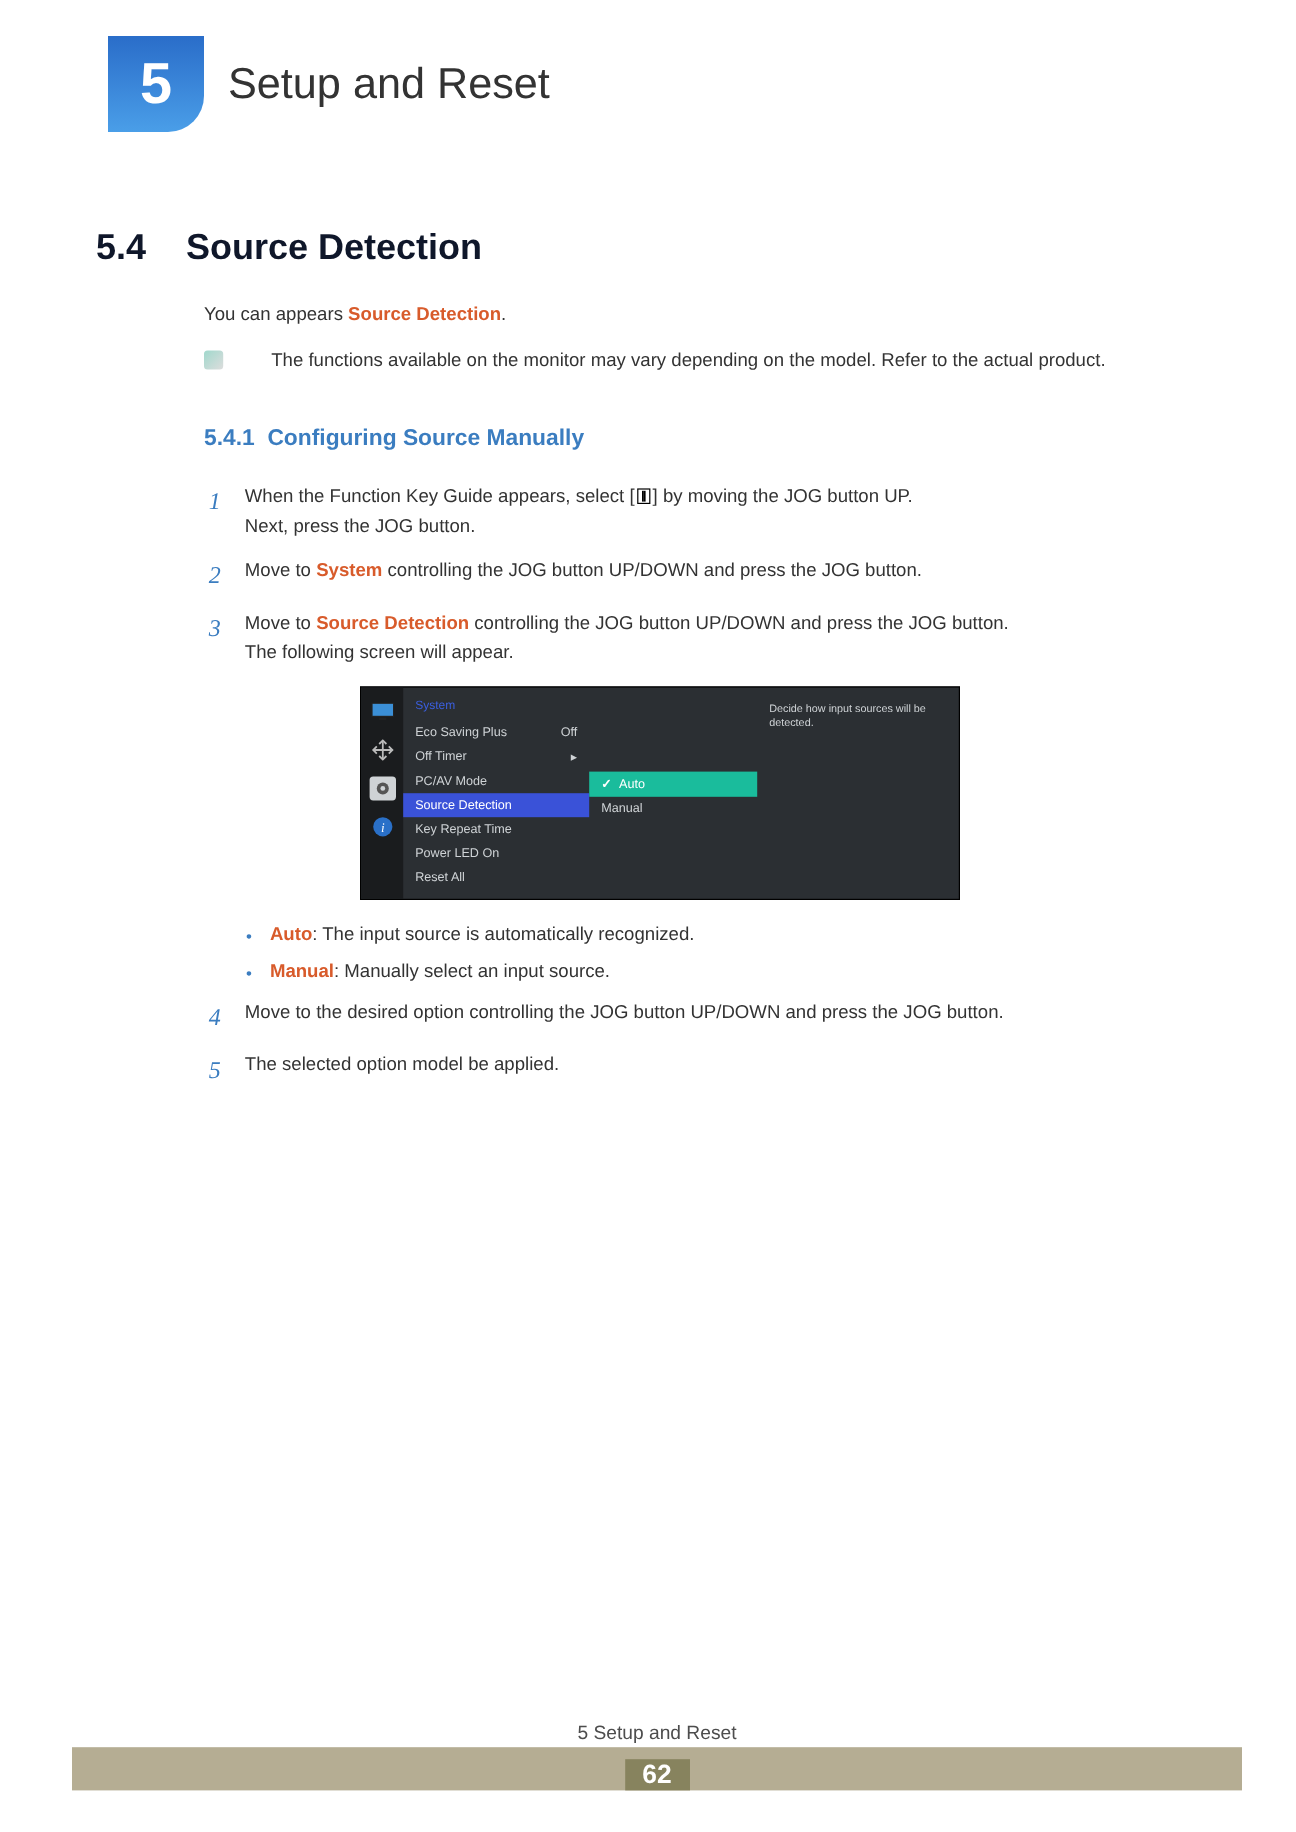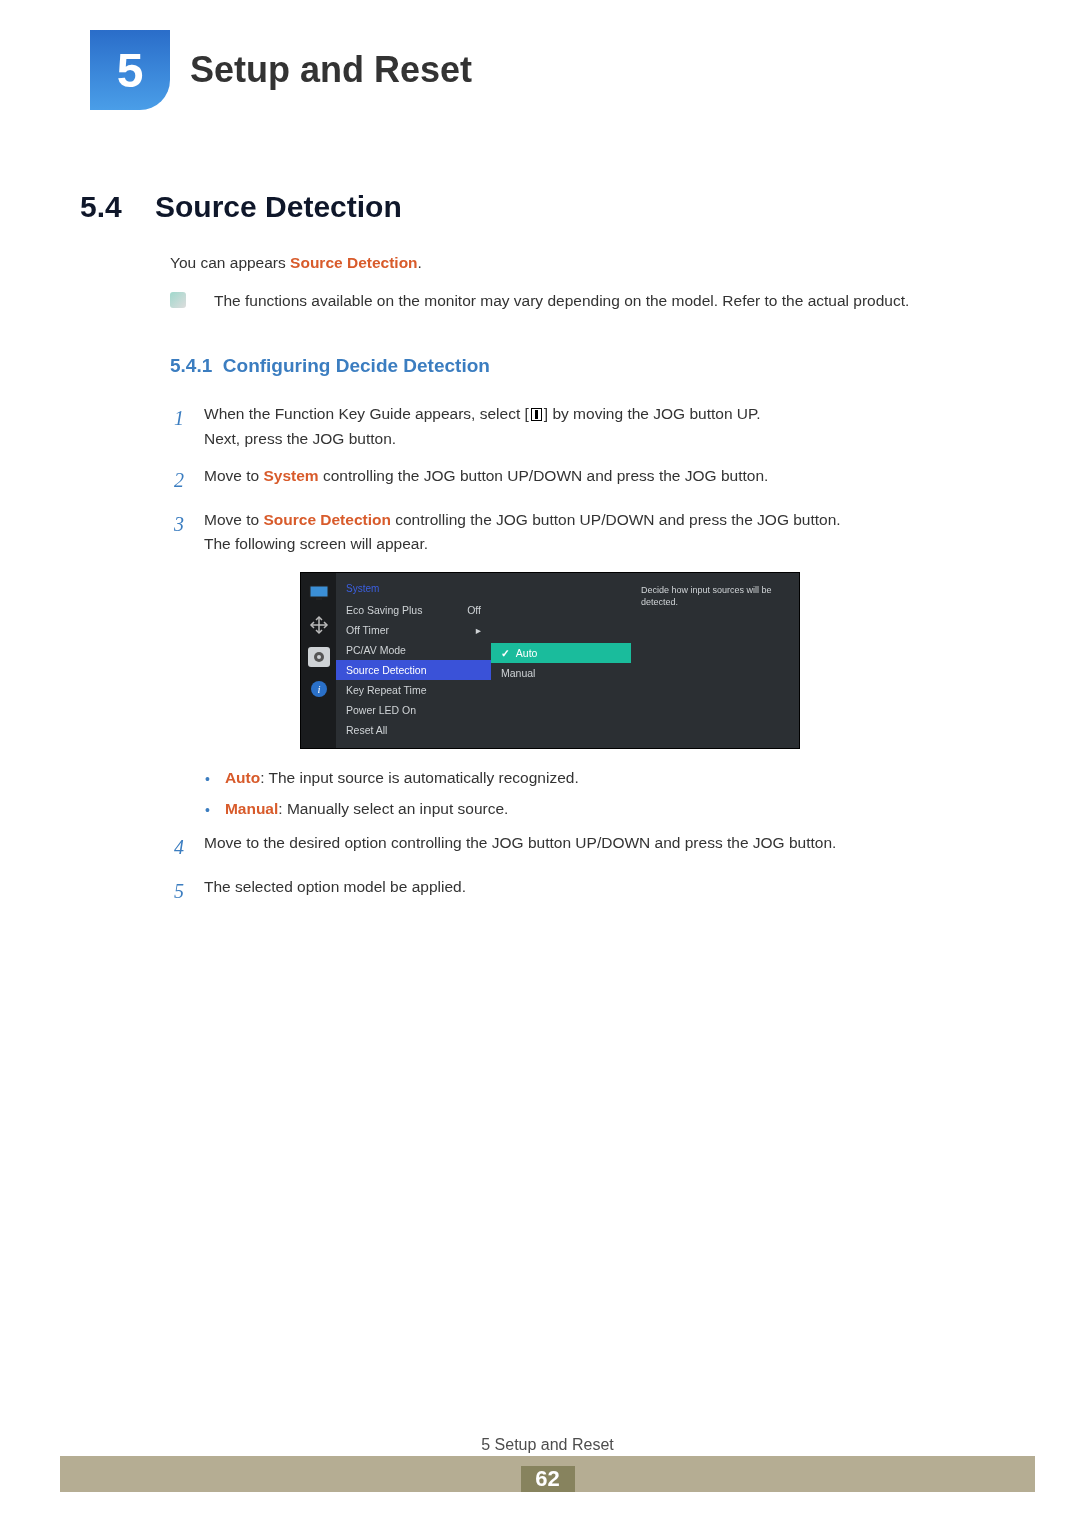--- a/index.html
+++ b/index.html
@@ -25,21 +25,21 @@
     color: #fff;
     font-size: 48px;
     font-weight: bold;
     display: flex;
     align-items: center;
     justify-content: center;
   }
   .header-title {
     color: #333;
     font-size: 36px;
-    font-weight: bold;
+    font-weight: normal;
   }
   .section {
     padding: 80px 60px 0 80px;
   }
   .section-title {
     color: #0f172a;
     font-size: 30px;
     font-weight: bold;
     margin-bottom: 30px;
   }
@@ -49,21 +49,21 @@
   }
   .intro {
     margin-left: 90px;
     font-size: 15.5px;
     margin-bottom: 20px;
   }
   .bold-orange { color: #d85b2b; font-weight: bold; }
   .note {
     margin-left: 90px;
     display: flex;
-    gap: 24px;
+    gap: 36px;
     font-size: 15.5px;
     margin-bottom: 45px;
   }
   .note-icon {
     width: 20px;
     flex: none;
     display: inline-flex;
     align-items: flex-start;
   }
   .note-icon span {
@@ -242,21 +242,21 @@
   </div>
 
   <div class="note">
     <span class="note-icon">
         <span></span>
       </span>
     <span>The functions available on the monitor may vary depending on the model. Refer to the actual product.</span>
   </div>
 
   <div class="subsection-title">
-    <span>5.4.1</span>&nbsp;&nbsp;<span>Configuring Decide Detection</span>
+    <span>5.4.1</span>&nbsp;&nbsp;<span>Configuring Source Manually</span>
   </div>
 
   <div class="step">
     <div class="step-num">1</div>
     <div class="step-body">
       <span>When the Function Key Guide appears, select [</span><span class="mini-icon"></span><span>] by moving the JOG button UP.</span><br>
       <span>Next, press the JOG button.</span>
     </div>
   </div>
 

